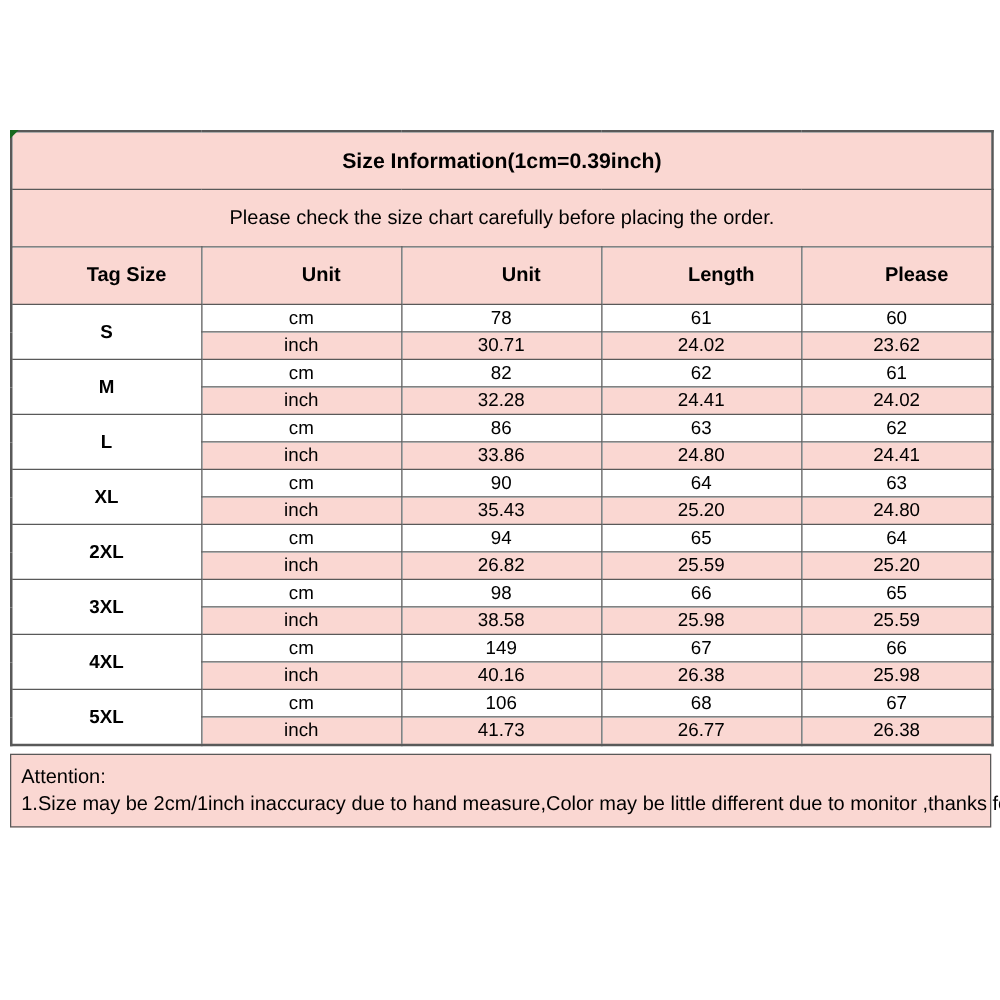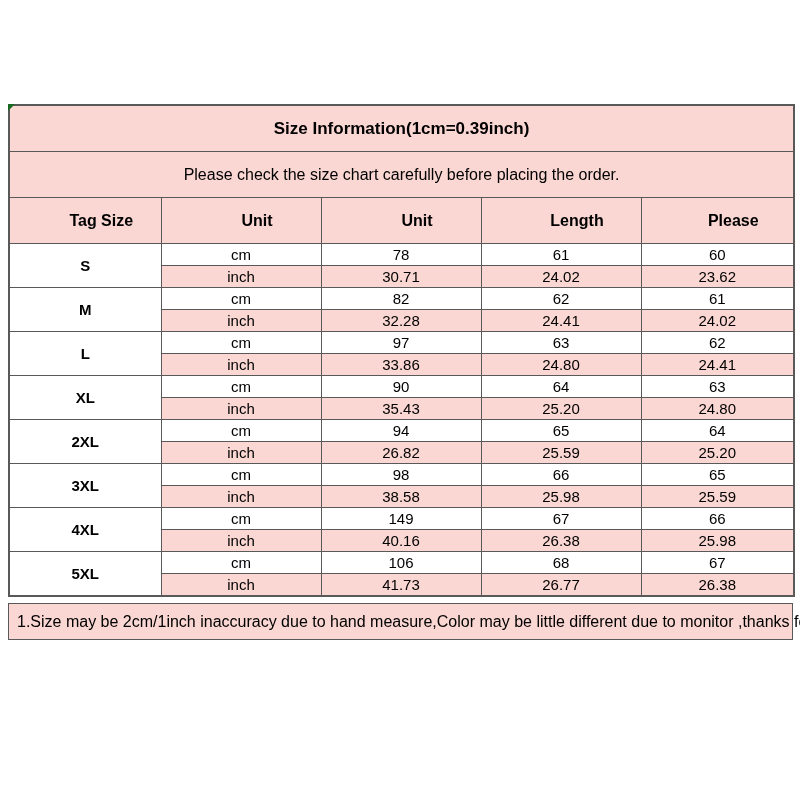--- a/index.html
+++ b/index.html
@@ -140,21 +140,21 @@
     <tr class="row-inch">
       <td>inch</td>
       <td>32.28</td>
       <td>24.41</td>
       <td>24.02</td>
     </tr>
 
     <tr class="row-cm">
       <td class="tag-cell" rowspan="2">L</td>
       <td>cm</td>
-      <td>97</td>
+      <td>86</td>
       <td>63</td>
       <td>62</td>
     </tr>
     <tr class="row-inch">
       <td>inch</td>
       <td>33.86</td>
       <td>24.80</td>
       <td>24.41</td>
     </tr>
 
@@ -224,16 +224,17 @@
     <tr class="row-inch">
       <td>inch</td>
       <td>41.73</td>
       <td>26.77</td>
       <td>26.38</td>
     </tr>
   </tbody>
     </table>
 
   <div class="attention-box">
+    <div class="attention-line">Attention:</div>
     <div class="attention-line">1.Size may be 2cm/1inch inaccuracy due to hand measure,Color may be little different due to monitor ,thanks for</div>
   </div>
 
 </div>
 
 </body></html>

